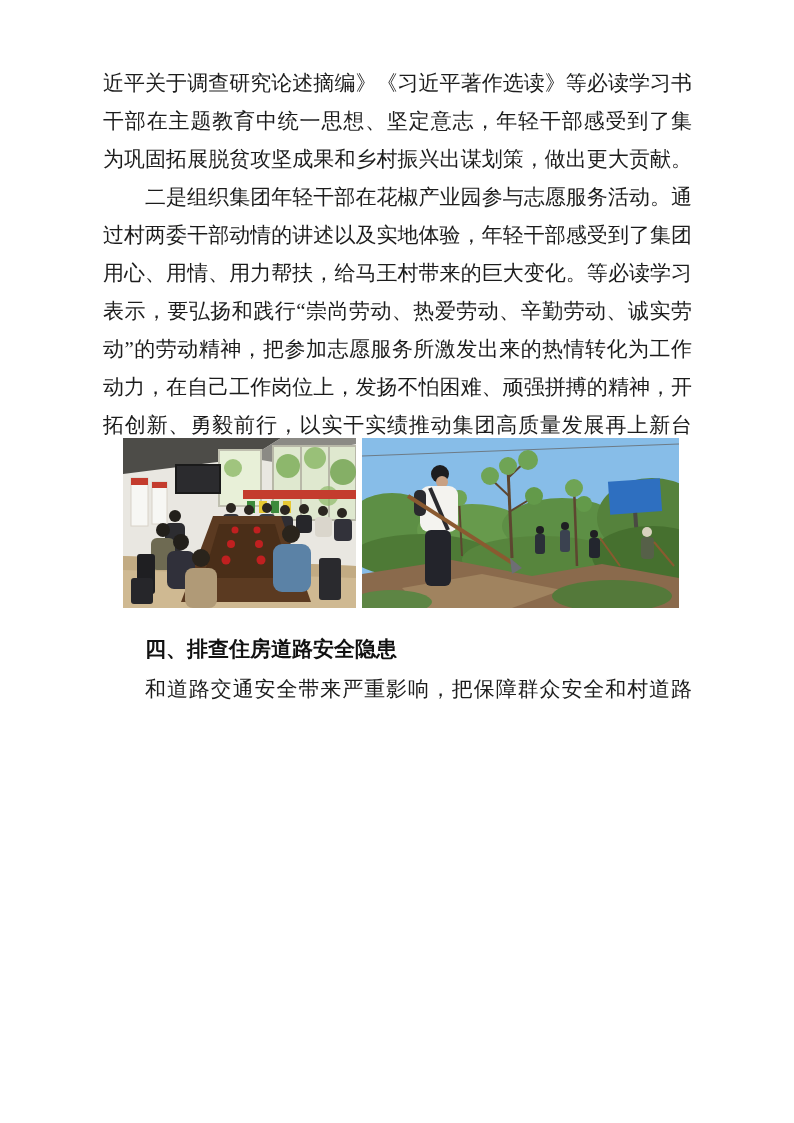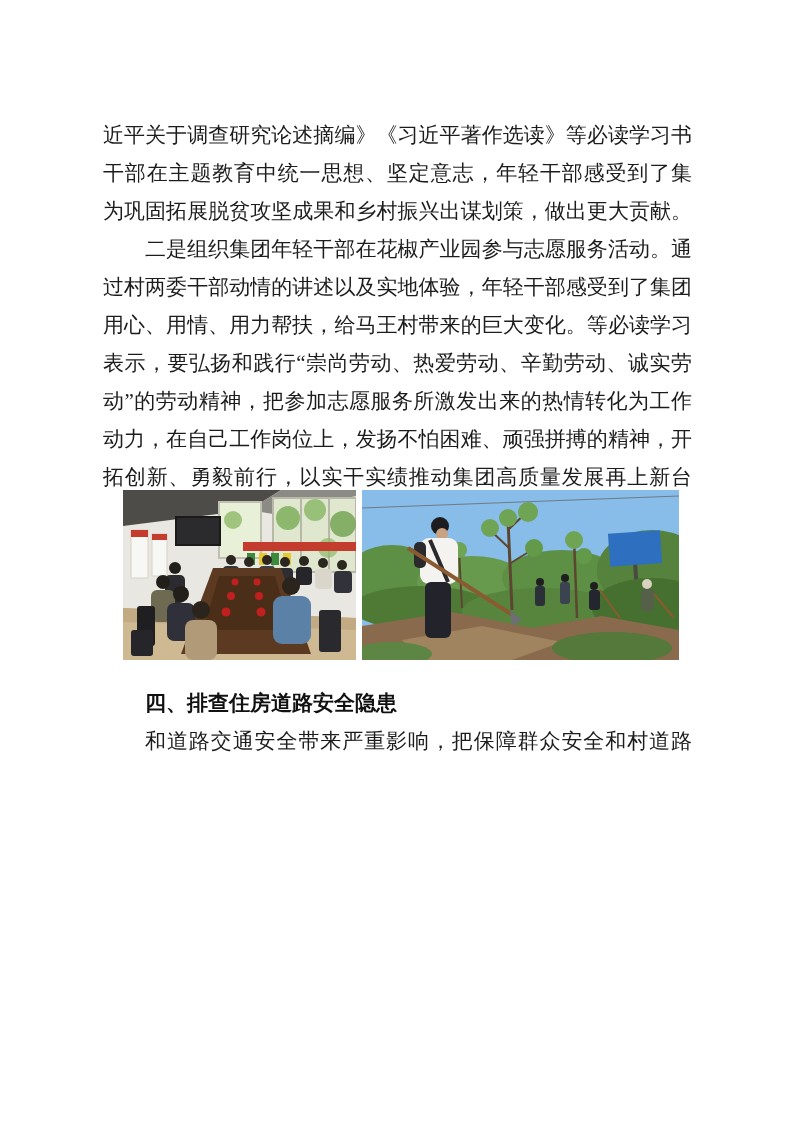--- a/index.html
+++ b/index.html
@@ -1,20 +1,20 @@
 <!DOCTYPE html>
 <html><head>
 <meta charset="utf-8">
 <style>
   html,body{margin:0;padding:0;background:#ffffff;}
   .page{
     position:relative;
     width:794px;height:1115px;
     box-sizing:border-box;
-    padding:116px 102px 0 103px;
+    padding:64px 102px 0 103px;
     background:#ffffff;
     color:#1c1c1c;
     font-family:"Liberation Serif","DejaVu Serif",serif;
     font-size:21px;
     overflow:hidden;
   }
   .para{margin:0;}
   .tline{
     line-height:38px;
     height:38px;
@@ -27,21 +27,21 @@
   .tline.indent{text-indent:2em;}
   .photo-row{
     display:flex;
     gap:6px;
     margin:-6px 0 0 20px;
     height:170px;
   }
   .photo-row svg{display:block;flex:0 0 auto;}
   .section-heading{
     margin:24px 0 0 0;
-    font-family:Liberation Serif, serif;
+    font-family:Liberation Mono, monospace;
     font-weight:700;
     font-size:21px;
     line-height:38px;
     height:38px;
     text-indent:2em;
     color:#111111;
   }
 </style>
 </head>
 <body>

